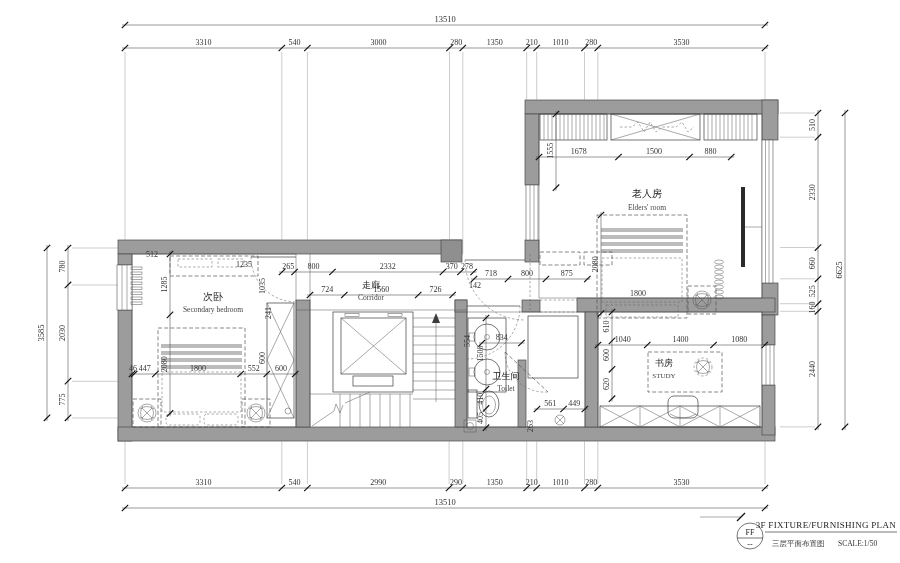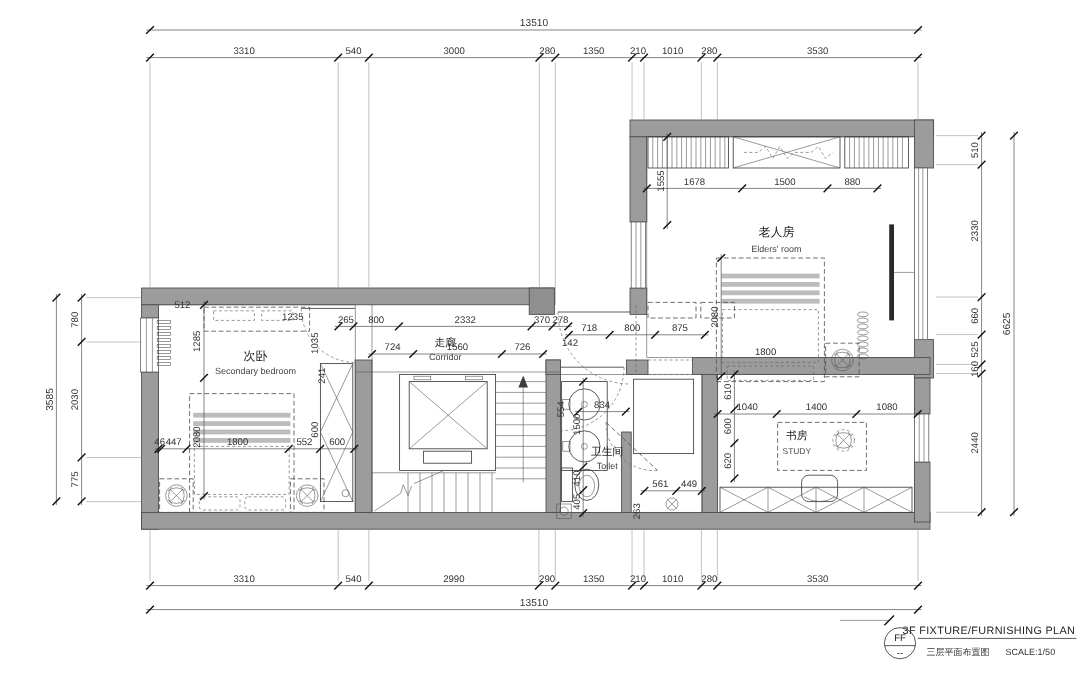--- a/index.html
+++ b/index.html
@@ -1,16 +1,16 @@
 <!DOCTYPE html>
 <html><head>
 <meta charset="utf-8">
 <style>
   html,body{margin:0;padding:0;background:#fff;}
-  .stage{width:732px;height:563px;position:relative;background:#fff;font-family:Liberation Sans, sans-serif;}
+  .stage{width:732px;height:563px;position:relative;background:#fff;font-family:Liberation Serif, serif;}
   svg{display:block;}
   .wall{fill:#9c9c9c;stroke:#4a4a4a;stroke-width:.7;}
   .wall2{fill:#8f8f8f;stroke:#4a4a4a;stroke-width:.7;}
   .thin{stroke:#3c3c3c;stroke-width:.7;fill:none;}
   .thin2{stroke:#555;stroke-width:.5;fill:none;}
   .dash{stroke:#555;stroke-width:.7;fill:none;stroke-dasharray:4 2.2;}
   .dash2{stroke:#666;stroke-width:.55;fill:none;stroke-dasharray:2.5 2;}
   .win{fill:#fff;stroke:#555;stroke-width:.6;}
   .stripe{fill:#bcbcbc;stroke:none;}
   .wit{stroke:#9a9a9a;stroke-width:.5;}

